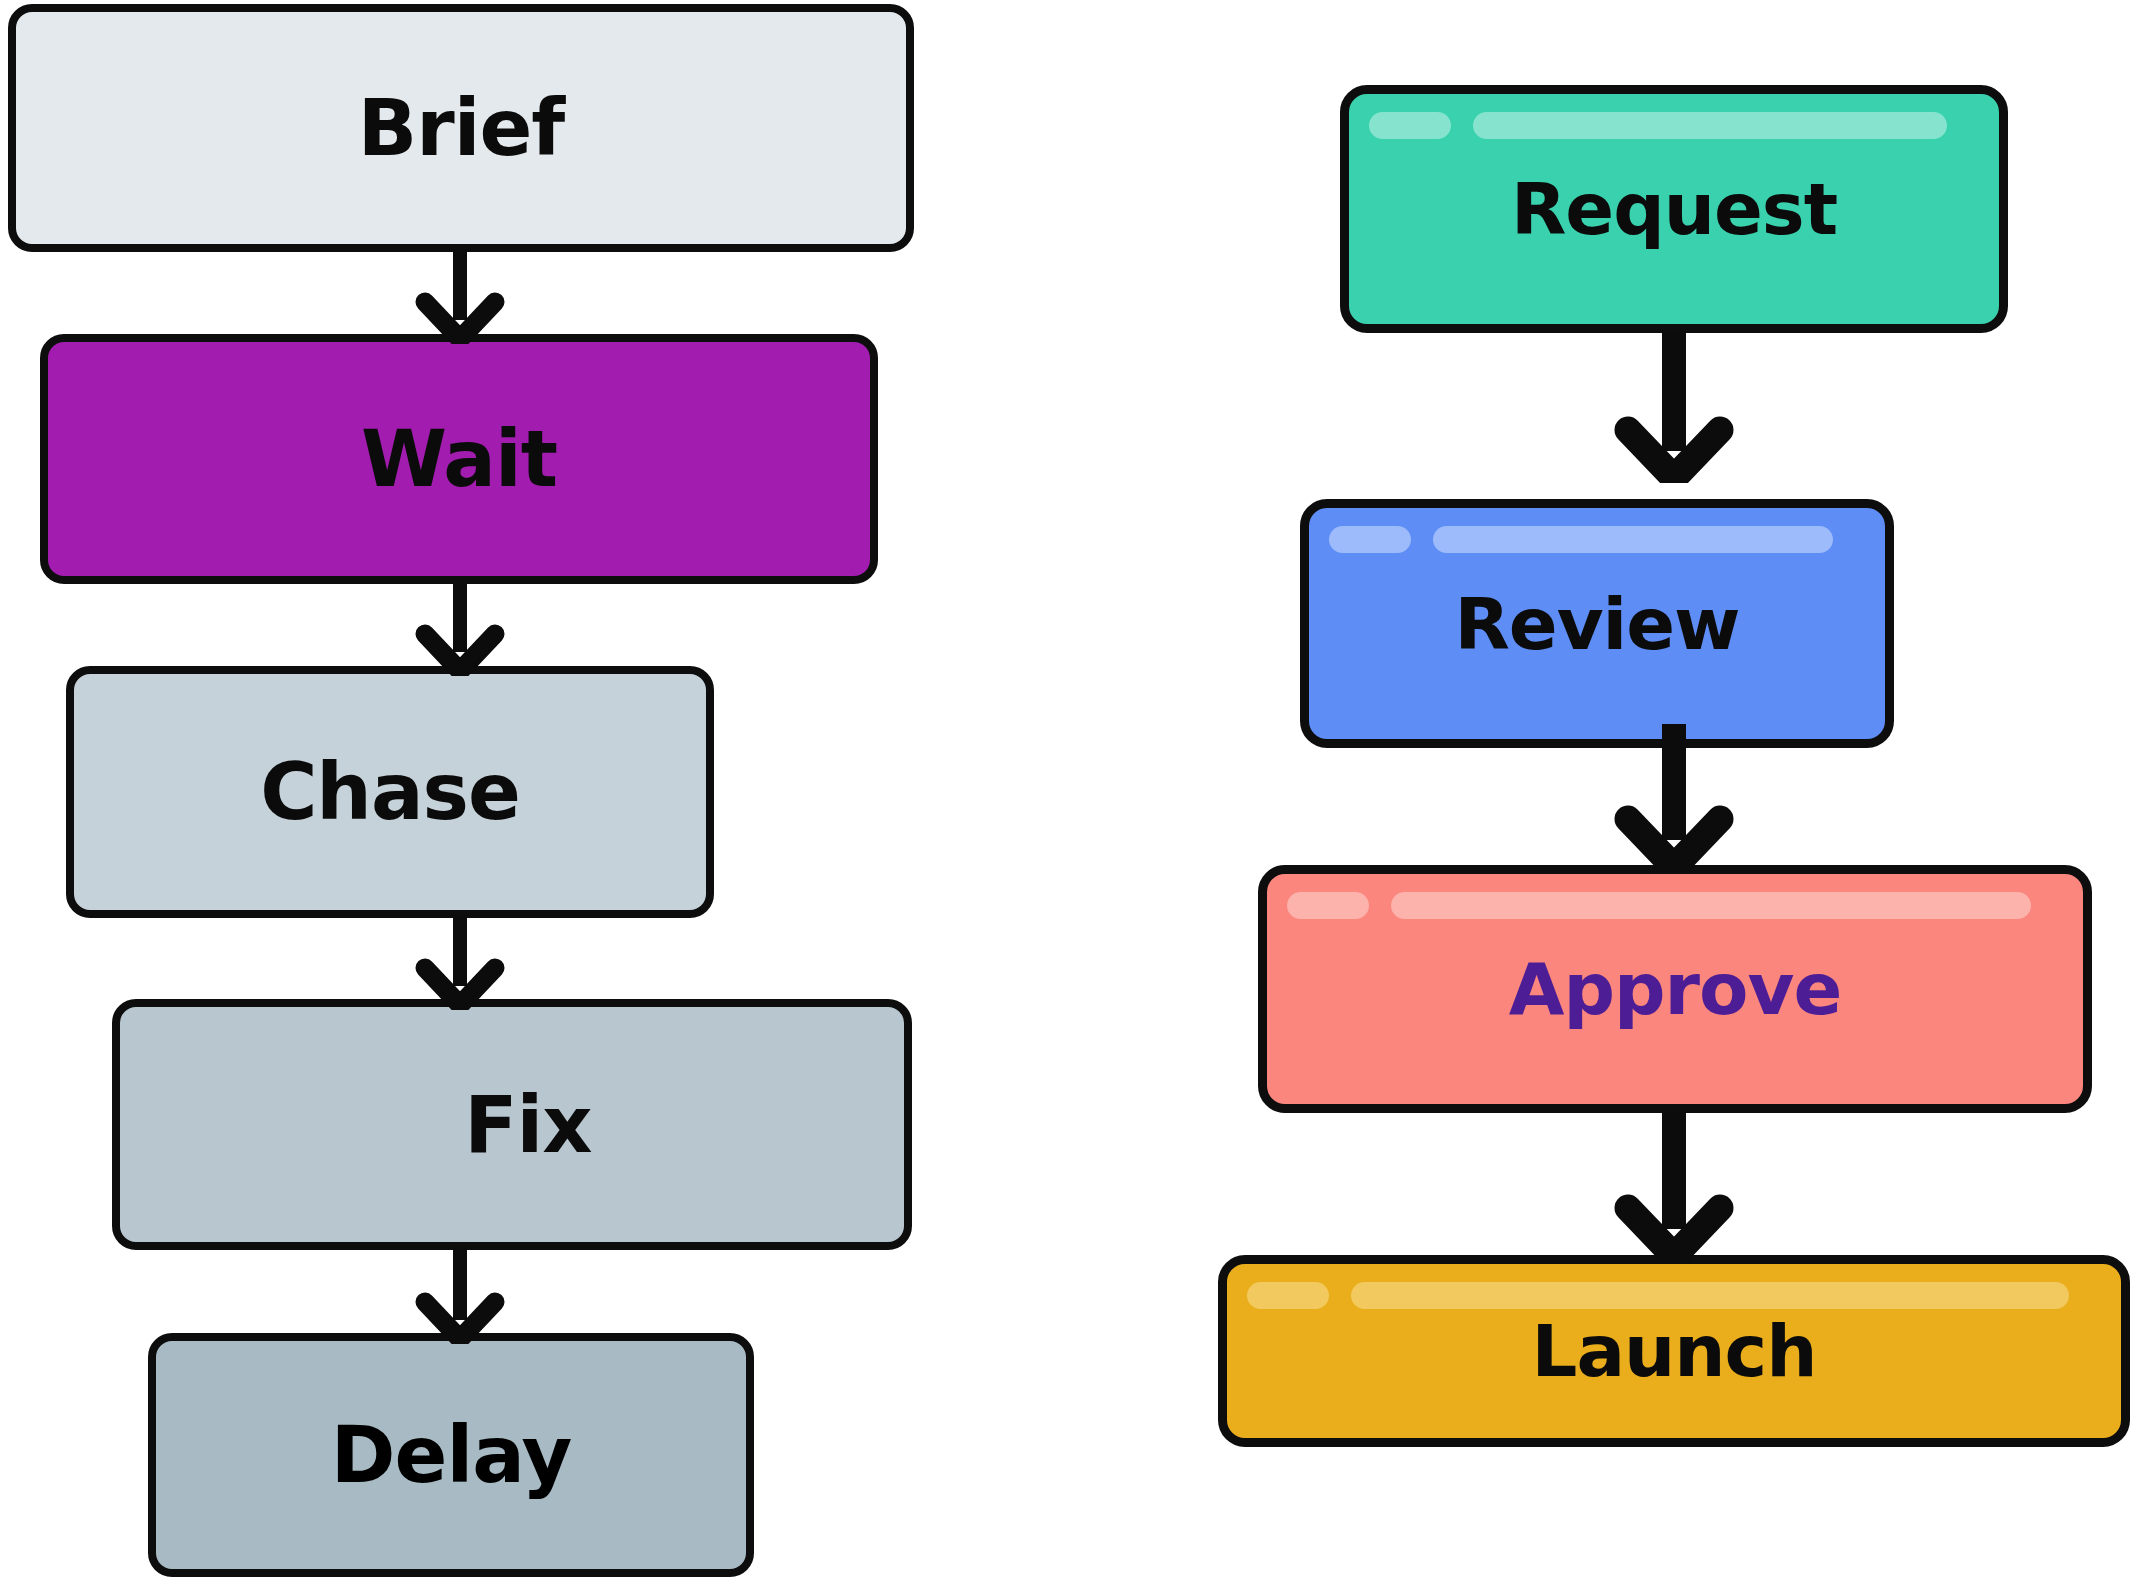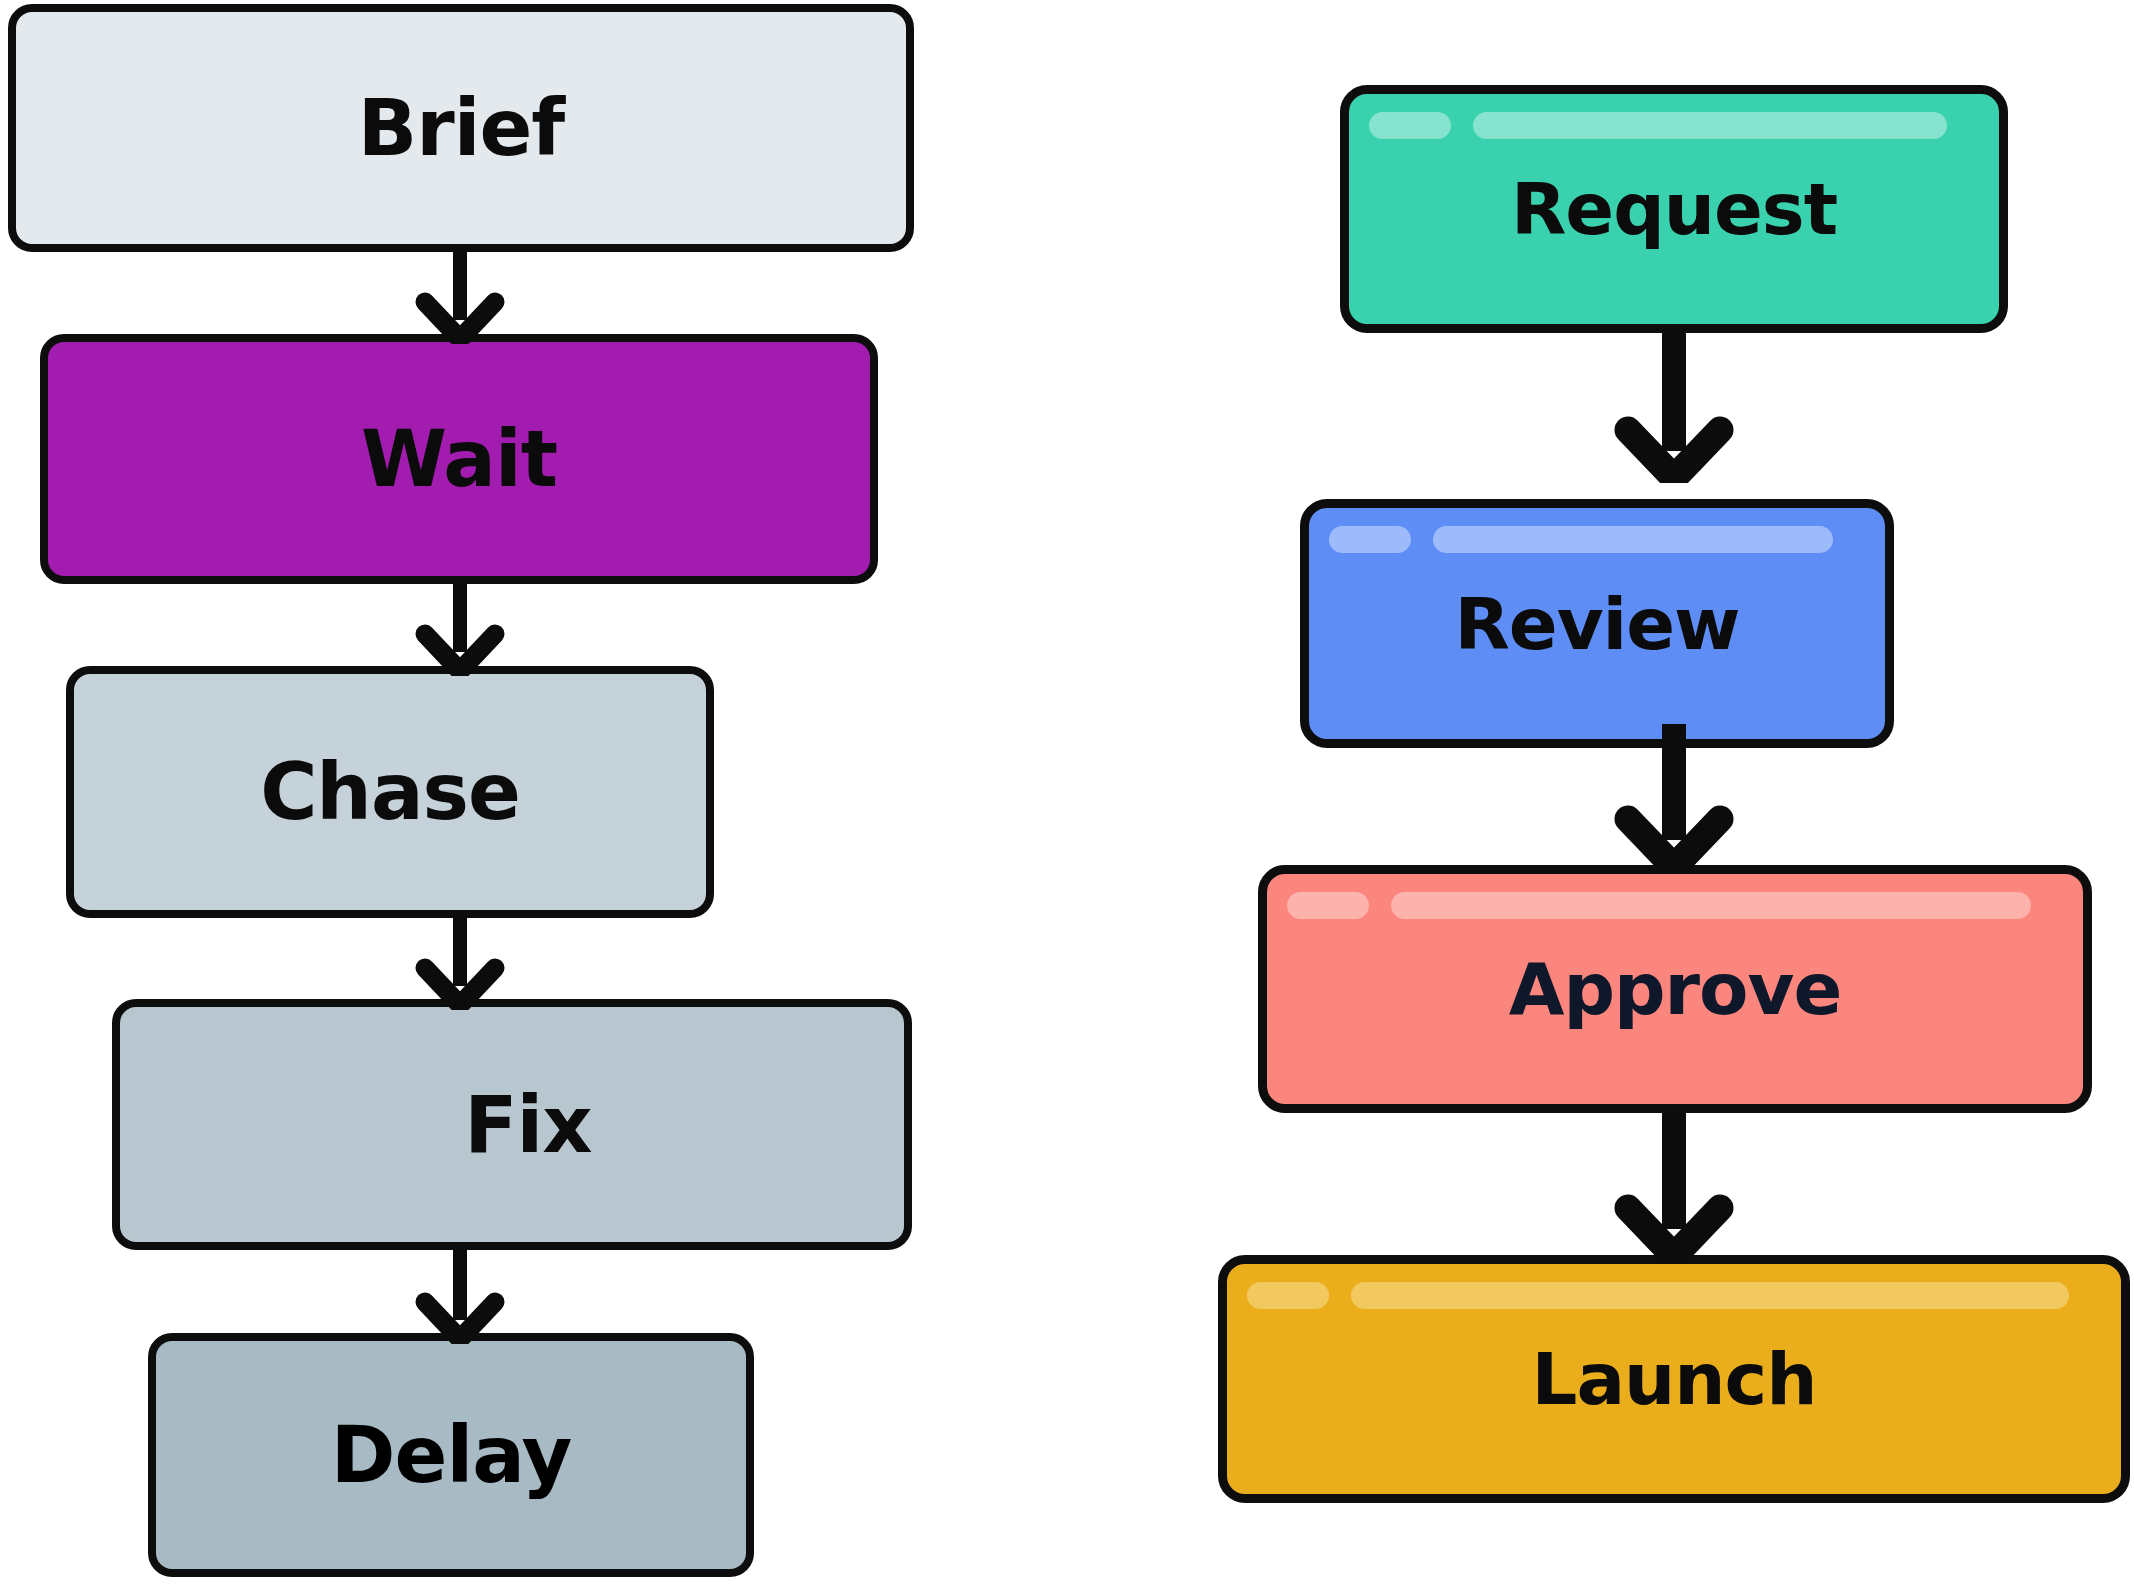--- a/index.html
+++ b/index.html
@@ -20,21 +20,21 @@
   
   #L0{left:8px;   top:4px;    width:906px;height:248px;}
   #L1{left:40px;  top:334px;  width:838px;height:250px;}
   #L2{left:66px;  top:666px;  width:648px;height:252px;}
   #L3{left:112px; top:999px;  width:800px;height:251px;padding-left:32px;}
   #L4{left:148px; top:1333px; width:606px;height:244px;}
   
   #R0{left:1340px;top:85px;   width:668px;height:248px;}
   #R1{left:1300px;top:499px;  width:594px;height:249px;}
   #R2{left:1258px;top:865px;  width:834px;height:248px;}
-  #R3{left:1218px;top:1255px; width:912px;height:248px;}
+  #R3{left:1218px;top:1255px; width:912px;height:192px;}
   
   .shine{
     position:absolute;left:20px;right:52px;top:18px;height:27px;
     display:flex;gap:22px;pointer-events:none;
   }
   .shine-pill-small{width:82px;height:27px;border-radius:14px;flex:0 0 auto;}
   .shine-pill-long{flex:1 1 auto;height:27px;border-radius:14px;}
   
   .arrow{position:absolute;fill:none;stroke:#0c0c0c;}
   .arrow .stem-l{stroke-width:14px;}
@@ -95,21 +95,21 @@
       <span class="shine-pill-small" style="background-color: rgb(157, 187, 250);"></span>
       <span class="shine-pill-long" style="background-color: rgb(157, 187, 250);"></span>
     </div>
     <span class="node-label" style="color: rgb(11, 11, 11);">Review</span>
   </div>
   <div class="node right-node" id="R2" style="background-color: rgb(250, 134, 125); border-color: rgb(13, 13, 13);">
     <div class="shine">
       <span class="shine-pill-small" style="background-color: rgb(252, 179, 172);"></span>
       <span class="shine-pill-long" style="background-color: rgb(252, 179, 172);"></span>
     </div>
-    <span class="node-label" style="color: #0f172a;">Approve</span>
+    <span class="node-label" style="color: #4c1d95;">Approve</span>
   </div>
   <div class="node right-node" id="R3" style="background-color: rgb(234, 174, 29); border-color: rgb(13, 13, 13);">
     <div class="shine">
       <span class="shine-pill-small" style="background-color: rgb(242, 201, 94);"></span>
       <span class="shine-pill-long" style="background-color: rgb(242, 201, 94);"></span>
     </div>
     <span class="node-label" style="color: rgb(11, 11, 11);">Launch</span>
   </div>
 
   <svg class="arrow" id="B0" width="120" height="152" viewBox="0 0 120 152" style="stroke: rgb(12, 12, 12);">

